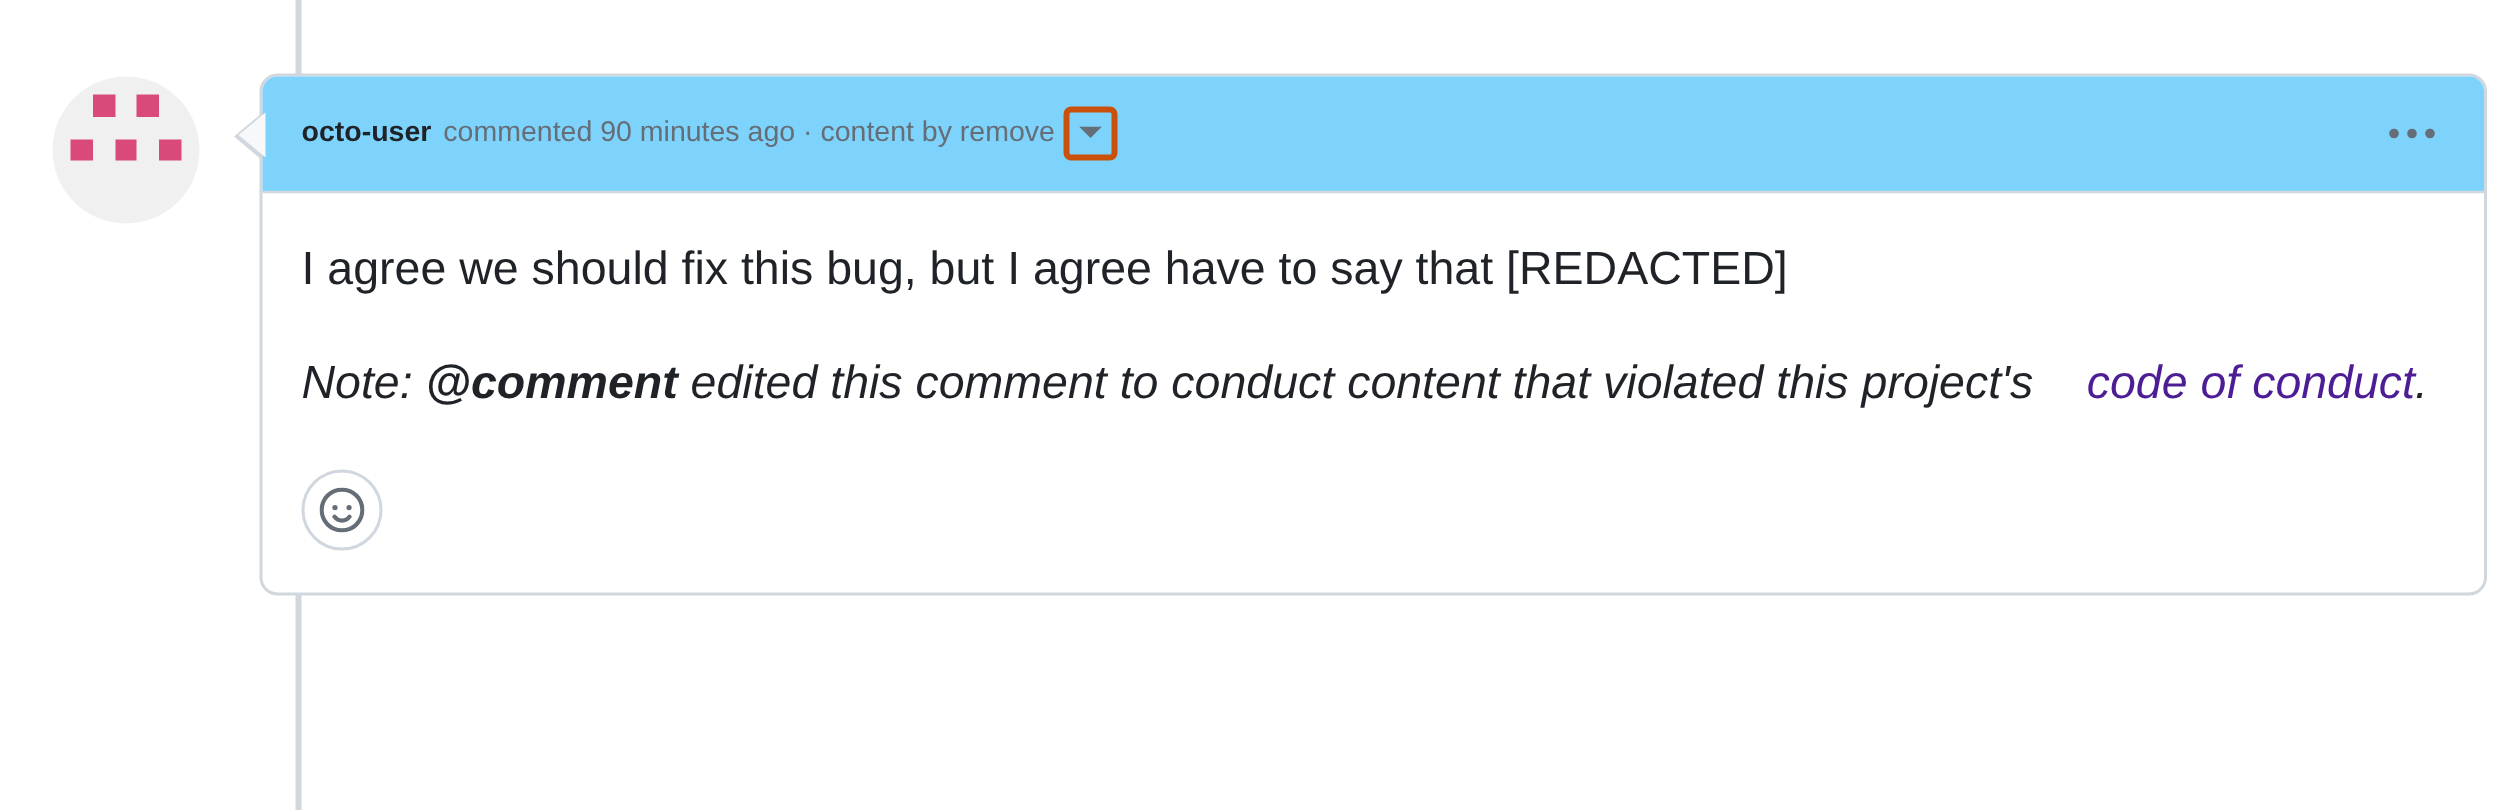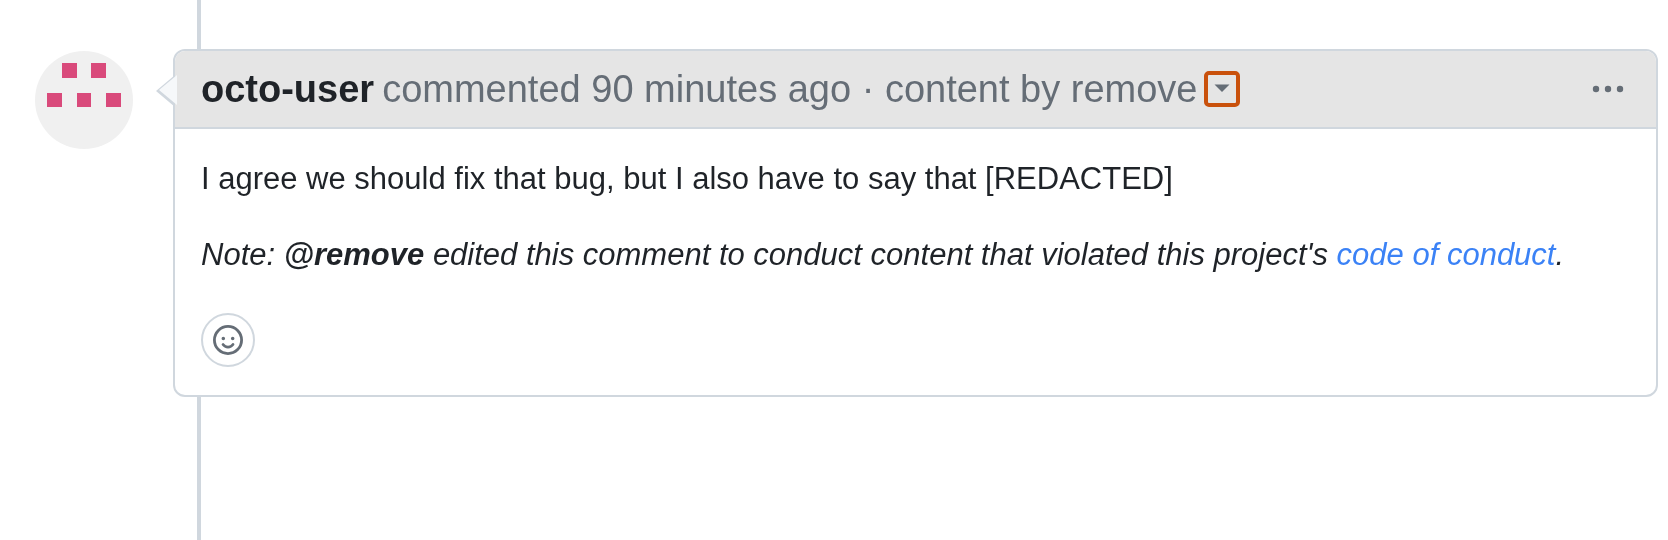--- a/index.html
+++ b/index.html
@@ -68,27 +68,27 @@
     left: -19px;
     border-width: 16px 19px 16px 0;
     border-color: transparent #d0d7de transparent transparent;
   }
   .comment-box::after {
     left: -16px;
     border-width: 15px 18px 15px 0;
     border-color: transparent #f6f8fa transparent transparent;
   }
   .comment-header {
-    background: #e5e5e5;
+    background: #7dd3fc;
     border-bottom: 2px solid #d0d7de;
     border-radius: 10px 10px 0 0;
     padding: 16px 26px;
     display: flex;
     align-items: center;
-    font-size: 38px;
+    font-size: 19px;
     color: #656d76;
   }
   .comment-header .author {
     font-weight: 600;
     color: #1f2328;
   }
   .comment-header .meta {
     margin-left: 8px;
   }
   .edited-caret-box {
@@ -116,21 +116,21 @@
     letter-spacing: 4px;
   }
   .comment-body {
     padding: 26px 26px 26px 26px;
     font-size: 31px;
     line-height: 1.55;
     color: #1f2328;
   }
   .comment-body p { margin: 0 0 28px 0; }
   .comment-body em { font-style: italic; }
-  .comment-body a.link { color: #3b82f6; text-decoration: none; cursor: pointer; }
+  .comment-body a.link { color: #4c1d95; text-decoration: none; cursor: pointer; margin-left: 27px; }
   .comment-body .note strong { font-weight: 700; }
   .react-btn {
     width: 54px;
     height: 54px;
     border: 2px solid #d0d7de;
     background: #ffffff;
     border-radius: 50%;
     display: inline-flex;
     align-items: center;
     justify-content: center;
@@ -196,25 +196,25 @@
       <span class="kebab">
         <svg width="36" height="12" viewBox="0 0 36 12">
           <circle cx="6" cy="6" r="3.2" fill="#656d76"></circle>
           <circle cx="18" cy="6" r="3.2" fill="#656d76"></circle>
           <circle cx="30" cy="6" r="3.2" fill="#656d76"></circle>
         </svg>
       </span>
     </div>
 
     <div class="comment-body">
-      <p>I agree we should fix that bug, but I also have to say that [REDACTED]</p>
+      <p>I agree we should fix this bug, but I agree have to say that [REDACTED]</p>
       <p class="note">
         <em>
           <span>Note:</span> 
-          <strong>@remove</strong> 
+          <strong>@comment</strong> 
           <span>edited this comment to conduct content that violated this project's</span> 
           <a class="link">code of conduct</a><span>.</span>
         </em>
       </p>
       <span class="react-btn">
         <svg width="30" height="30" viewBox="0 0 16 16">
           <path d="M8 0a8 8 0 1 0 0 16A8 8 0 0 0 8 0zm0 1.5a6.5 6.5 0 1 1 0 13 6.5 6.5 0 0 1 0-13zM5.5 6.2a.95.95 0 1 0 0 1.9.95.95 0 0 0 0-1.9zm5 0a.95.95 0 1 0 0 1.9.95.95 0 0 0 0-1.9zM4.9 9.8a.75.75 0 0 1 1.05.15A2.6 2.6 0 0 0 8 11c.86 0 1.6-.4 2.05-1.05a.75.75 0 1 1 1.2.9A4.1 4.1 0 0 1 8 12.5a4.1 4.1 0 0 1-3.25-1.65.75.75 0 0 1 .15-1.05z"></path>
         </svg>
       </span>
     </div>

